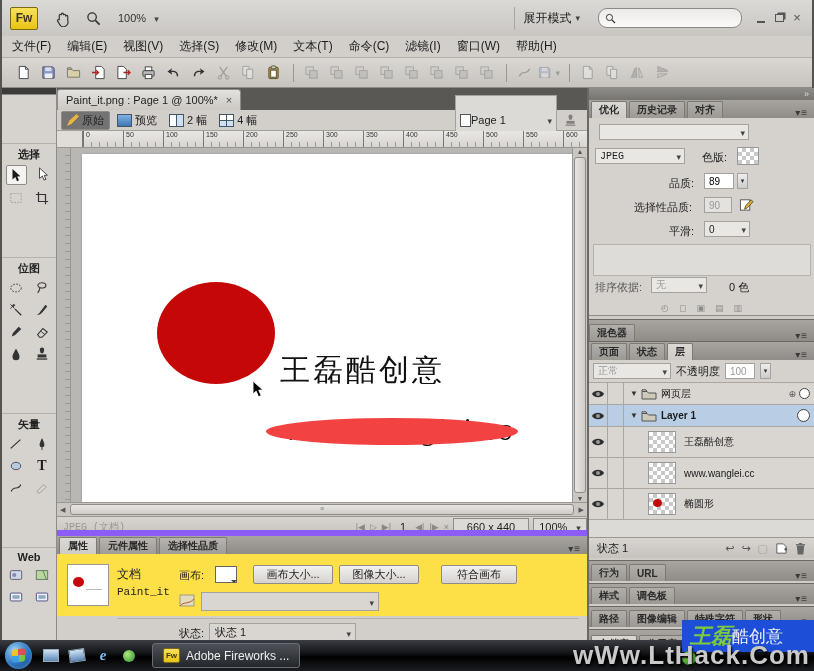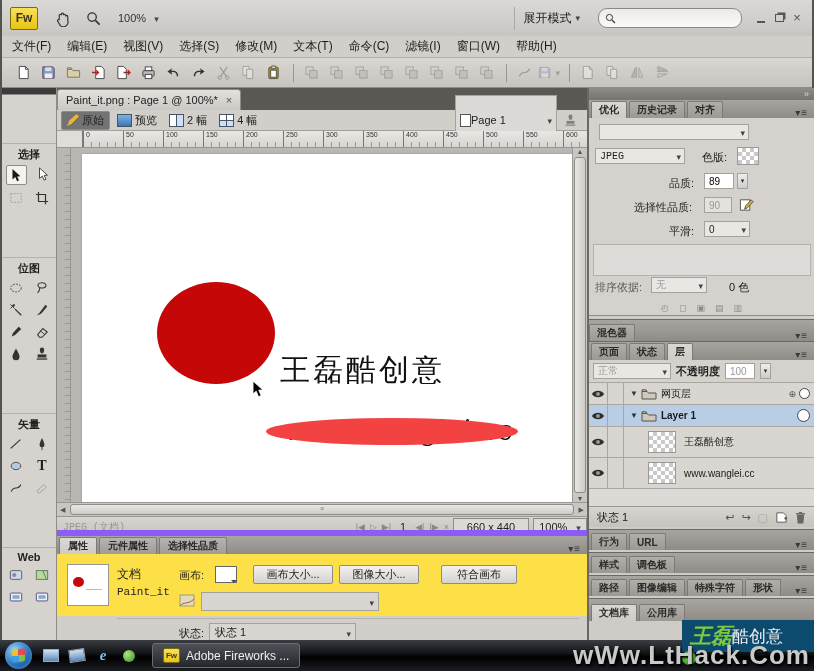--- a/index.html
+++ b/index.html
@@ -142,21 +142,21 @@
   .lname.b{font-weight:bold;}
   .lthumb{width:26px;height:20px;border:1px solid #999;margin:0 8px 0 24px;position:relative;}
   .lthumb .reddot{position:absolute;left:4px;top:5px;width:9px;height:8px;border-radius:50%;background:#c50707;}
   .lright{margin-left:auto;margin-right:4px;display:flex;align-items:center;gap:3px;color:#555;font-size:9px;}
   .lcircle{width:9px;height:9px;border:1px solid #444;border-radius:50%;background:#fff;}
   .layers-empty{height:17px;background:#dcdad6;}
   .lstatus{height:20px;background:linear-gradient(#d8d5d1,#c6c3bf);border-top:1px solid #9a9792;display:flex;align-items:center;padding:0 8px;font-size:11px;}
   .lstatus .ics{margin-left:auto;display:flex;gap:7px;align-items:center;color:#555;font-size:11px;}
   .strip{height:20px;background:linear-gradient(#a8a5a0,#8f8c88);display:flex;align-items:flex-end;padding-left:2px;border-top:1px solid #6b6966;margin-top:2px;}
   
-  #wmbox{position:absolute;right:0;top:620px;width:132px;height:32px;background:#0c4a6e;z-index:30;display:flex;align-items:center;padding-left:8px;box-sizing:border-box;}
+  #wmbox{position:absolute;right:0;top:620px;width:132px;height:32px;background:#1d4ed8;z-index:30;display:flex;align-items:center;padding-left:8px;box-sizing:border-box;}
   #wm-green{color:#7ec93e;font-weight:bold;font-style:italic;font-size:21px;font-family:"DejaVu Serif",serif;}
   #wm-white{color:#f2f2f2;font-size:17px;}
   #wmsite{position:absolute;right:4px;bottom:0px;z-index:31;font-size:26px;font-weight:bold;color:#c9c9c9;letter-spacing:1px;text-shadow:1px 2px 2px #000;font-family:"Liberation Sans",sans-serif;}
   .wm-dot{position:absolute;right:118px;bottom:6px;width:14px;height:14px;border-radius:50%;background:radial-gradient(circle at 35% 35%,#7fd24a,#1f7a1f);z-index:30;}
   
   #taskbar{position:absolute;left:0;top:640px;width:100%;height:31px;background:linear-gradient(#3a3d42,#101114 45%,#000 55%,#1c1e22);display:flex;align-items:center;}
   .orb{width:27px;height:27px;border-radius:50%;margin:0 10px 0 5px;background:radial-gradient(circle at 35% 30%,#9fd4f7,#2a6fb8 55%,#123a6b);box-shadow:0 0 4px #58a0e0 inset;position:relative;}
   .orb::after{content:"";position:absolute;left:7px;top:7px;width:13px;height:13px;background:conic-gradient(#e44 0 25%,#7ec93e 0 50%,#3aa0e8 0 75%,#f5c518 0);border-radius:2px;transform:skewY(-6deg);opacity:.9;}
   .ql{width:18px;height:16px;margin-right:8px;display:flex;align-items:center;justify-content:center;}
   .ql-mon{width:14px;height:11px;border:1px solid #9ab;background:linear-gradient(#cfe4f7,#5d87b5);}
@@ -887,21 +887,21 @@
       <span class="dtab">页面</span>
       <span class="dtab">状态</span>
       <span class="dtab active">层</span>
       <span class="pmenu"></span>
     </div>
     <div class="blendrow">
       <span class="dd" style="width:78px;color:#999;">
           <span>正常</span>
           <span class="g-darr"></span>
         </span>
-      <span class="optlbl" style="font-weight:bold;">不透明度</span>
+      <span class="optlbl" style="font-weight:normal;">不透明度</span>
       <input class="numin" style="width: 30px; color: rgb(153, 153, 153);" value="100">
       <span class="spin">▾</span>
     </div>
     <div class="lrow f">
       <span class="lcell-eye">
           <svg width="14" height="10">
             <use href="#i-eye"></use>
           </svg>
         </span>
       <span class="lcell-sp"></span>
@@ -943,20 +943,32 @@
     </div>
     <div class="lrow o">
       <span class="lcell-eye">
           <svg width="14" height="10">
             <use href="#i-eye"></use>
           </svg>
         </span>
       <span class="lcell-sp"></span>
       <span class="lthumb checker"></span>
       <span class="lname">www.wanglei.cc</span>
+    </div>
+    <div class="lrow o">
+      <span class="lcell-eye">
+          <svg width="14" height="10">
+            <use href="#i-eye"></use>
+          </svg>
+        </span>
+      <span class="lcell-sp"></span>
+      <span class="lthumb checker">
+          <span class="reddot"></span>
+        </span>
+      <span class="lname">椭圆形</span>
     </div>
     <div class="layers-empty"></div>
     <div class="lstatus">
       <span>状态 1</span>
       <span class="ics">
         <span>↩</span>
         <span>↪</span>
         <span class="dis">▢</span>
         <svg width="13" height="13">
             <use href="#i-newframe"></use>

